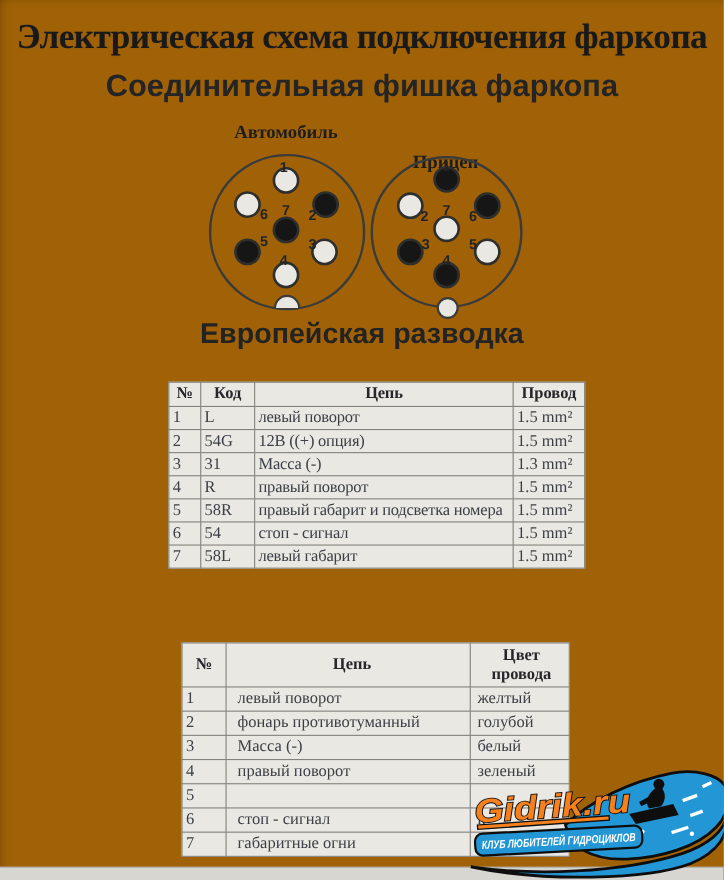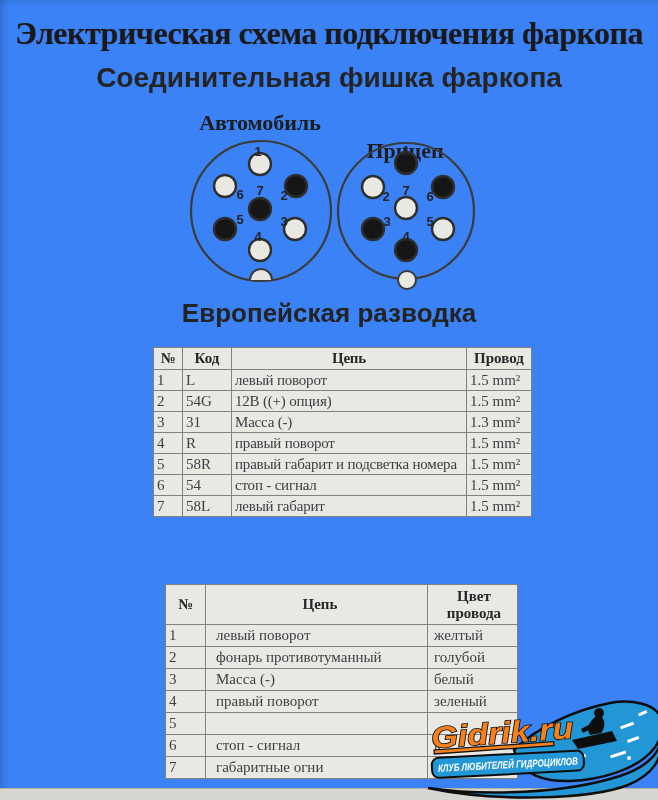--- a/index.html
+++ b/index.html
@@ -1,18 +1,18 @@
 <!DOCTYPE html>
 <html><head>
 <meta charset="utf-8">
 <style>
   html,body { margin:0; padding:0; background:#b9b7b2; }
   .page {
     position:relative; width:658px; height:800px; margin:0 auto;
-    background:#3b82f6;
+    background:#a16207;
     box-shadow: inset 8px 0 10px -7px rgba(0,0,0,.22), inset 0 6px 8px -6px rgba(0,0,0,.15);
     overflow:hidden;
     font-family:"Liberation Serif", serif;
     color:#222;
     text-decoration:underline;
   }
   .scan-edge {
     position:absolute; left:0; top:788px; width:658px; height:12px;
     background:#d8d6d1; border-top:1px solid #b3b1ac;
   }
@@ -22,38 +22,38 @@
     font-size:32px; line-height:38px; color:#19191a; letter-spacing:-0.5px;
     text-shadow:0 0 1px rgba(40,40,40,.35);
   }
   .subtitle {
     position:absolute; top:62px; left:0; width:658px; text-align:center;
     font-family:"Liberation Sans", sans-serif; font-weight:bold;
     font-size:28px; color:#242425;
   }
   .conn-label {
     position:absolute; top:110px; transform:translateX(-50%);
-    font-family:"Liberation Serif", serif; font-weight:bold; font-size:22px; color:#1d1d1e;
+    font-family:"Liberation Serif", serif; font-weight:bold; font-size:17px; color:#1d1d1e;
   }
   .conn-label.car { left:260px; }
   .conn-label.trailer { left:405px;margin-top:28px; }
   svg.connectors { position:absolute; left:0; top:95px; }
   .shell { fill:none; stroke:#3b3b3a; stroke-width:2.2; }
   .pin   { stroke:#2e2e2d; stroke-width:2.4; }
   .notch { fill:#e9e7e2; stroke:#3b3b3a; stroke-width:2; }
   .pinlabel {
     font-family:"Liberation Sans", sans-serif; font-weight:bold;
     font-size:13px; fill:#242425; text-anchor:middle;
   }
   .section-title {
     position:absolute; left:0; width:658px; text-align:center;
     font-family:"Liberation Sans", sans-serif; font-weight:bold;
     font-size:26px; color:#232324;
   }
-  .section-title.t1 { top:298px;text-align:center; }
+  .section-title.t1 { top:288px;text-align:center; }
   .section-title.t2 { top:542px; }
   table.tbl {
     position:absolute; border-collapse:collapse;
     font-family:"Liberation Serif", serif; font-size:15px; color:#3c4046;
     background:#eae8e3;
   }
   .tbl th, .tbl td {
     border:1px solid #82817c; padding:1px 3px; white-space:nowrap;
     vertical-align:middle; text-align:left;
   }

